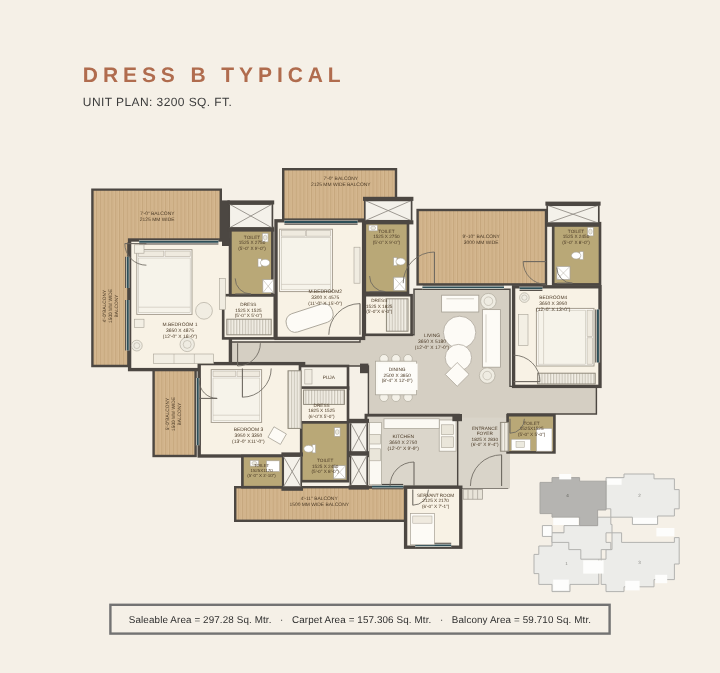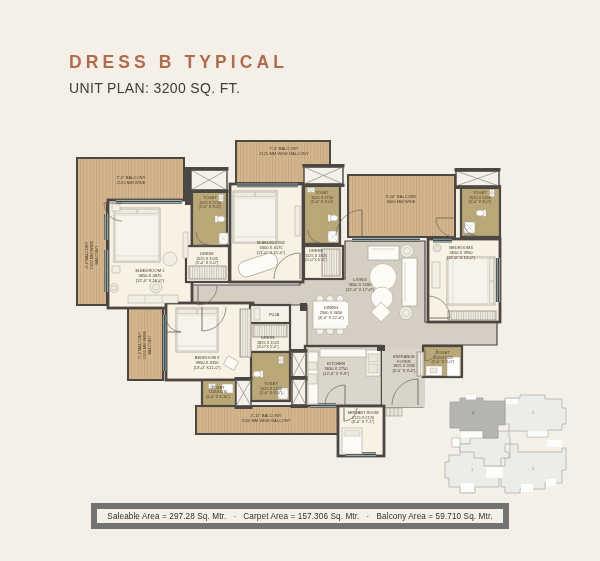--- a/index.html
+++ b/index.html
@@ -1,20 +1,20 @@
 <!DOCTYPE html>
 <html><head>
 <meta charset="utf-8">
 <style>
 html,body{margin:0;padding:0;}
 body{width:600px;height:561px;background:#f5f0e7;font-family:"Liberation Sans",sans-serif;overflow:hidden;position:relative;}
 .abs{position:absolute;}
 #title{position:absolute;left:69px;top:51.5px;color:#b06c4e;font-size:17.5px;font-weight:700;letter-spacing:4.1px;}
-#subtitle{position:absolute;left:69px;top:80px;color:#3c3c3c;font-size:14px;letter-spacing:0.35px;}
-#footer{position:absolute;left:91px;top:503px;width:418px;height:26px;border:6px solid #737373;box-sizing:border-box;display:flex;align-items:center;justify-content:center;color:#2f2f2f;font-size:8.2px;letter-spacing:0.1px;}
+#subtitle{position:absolute;left:69px;top:80px;color:#3c3c3c;font-size:10px;letter-spacing:0.35px;}
+#footer{position:absolute;left:91px;top:503px;width:418px;height:26px;border:2px solid #737373;box-sizing:border-box;display:flex;align-items:center;justify-content:center;color:#2f2f2f;font-size:8.2px;letter-spacing:0.1px;}
 </style>
 </head>
 <body>
 
 <div id="title">DRESS B TYPICAL</div>
 
 <div id="subtitle">UNIT PLAN: 3200 SQ. FT.</div>
 
 <svg class="abs" style="left:0;top:0" width="600" height="561" viewBox="0 0 600 561">
 <defs>

